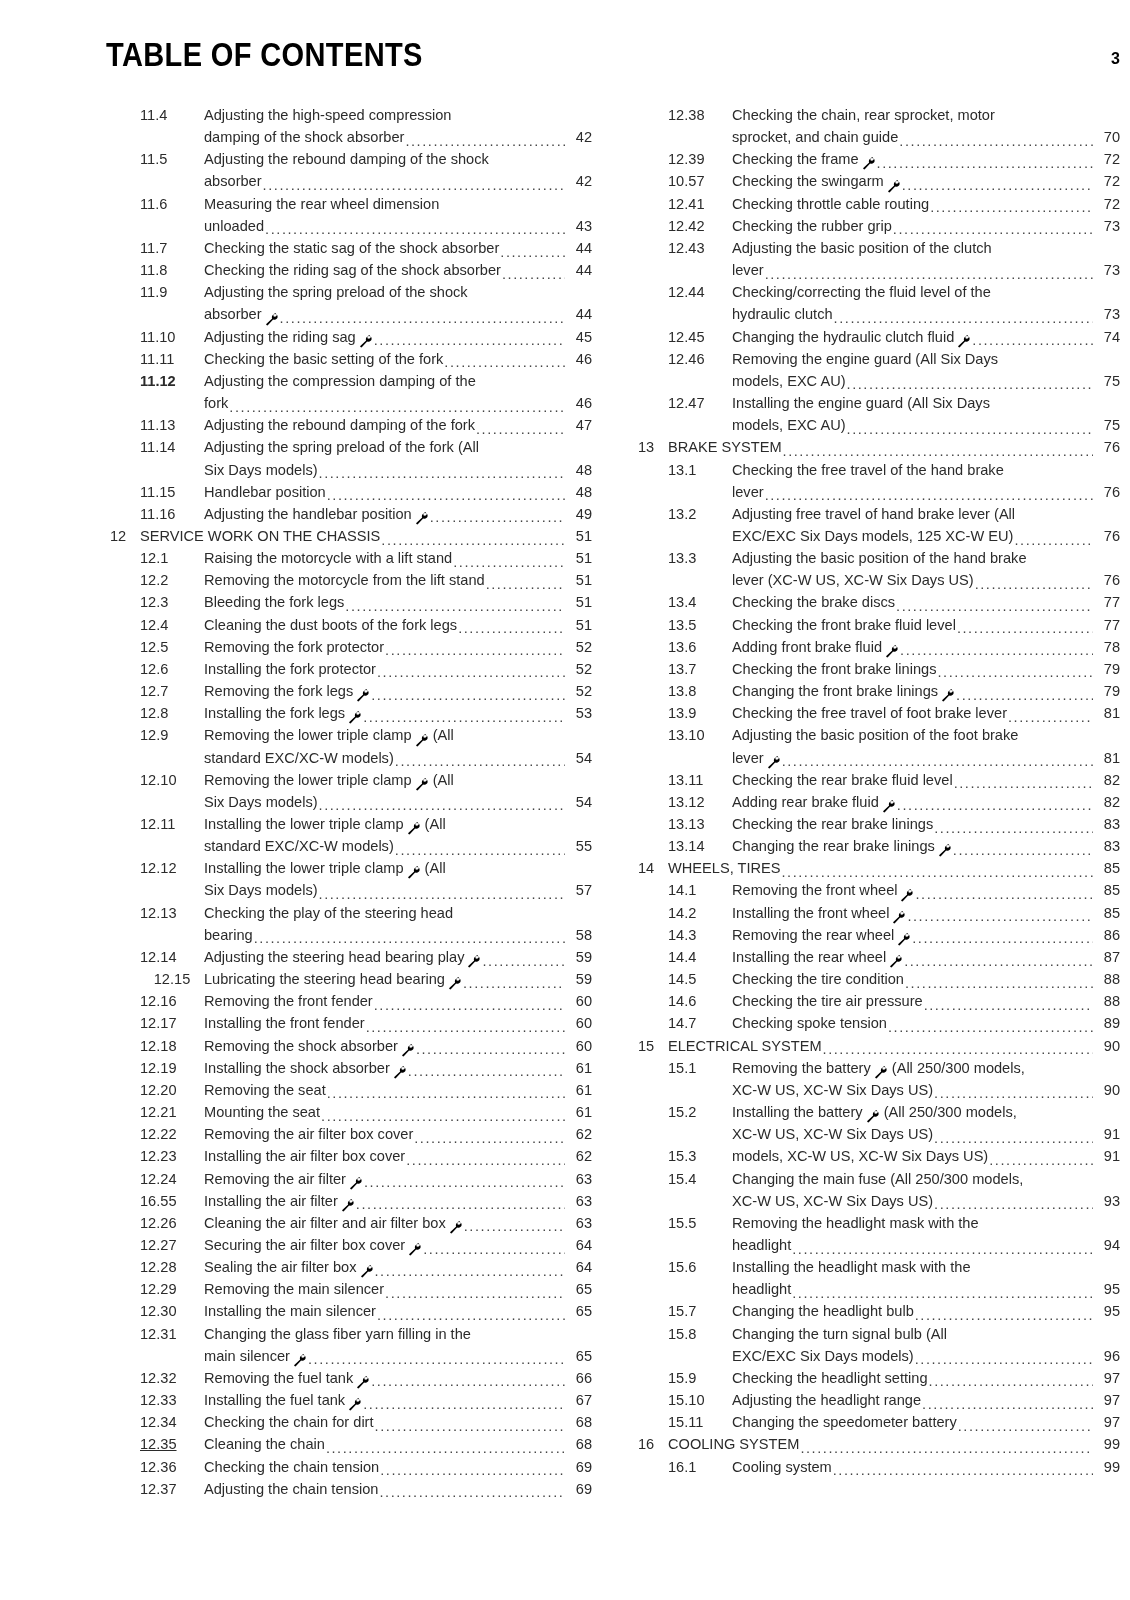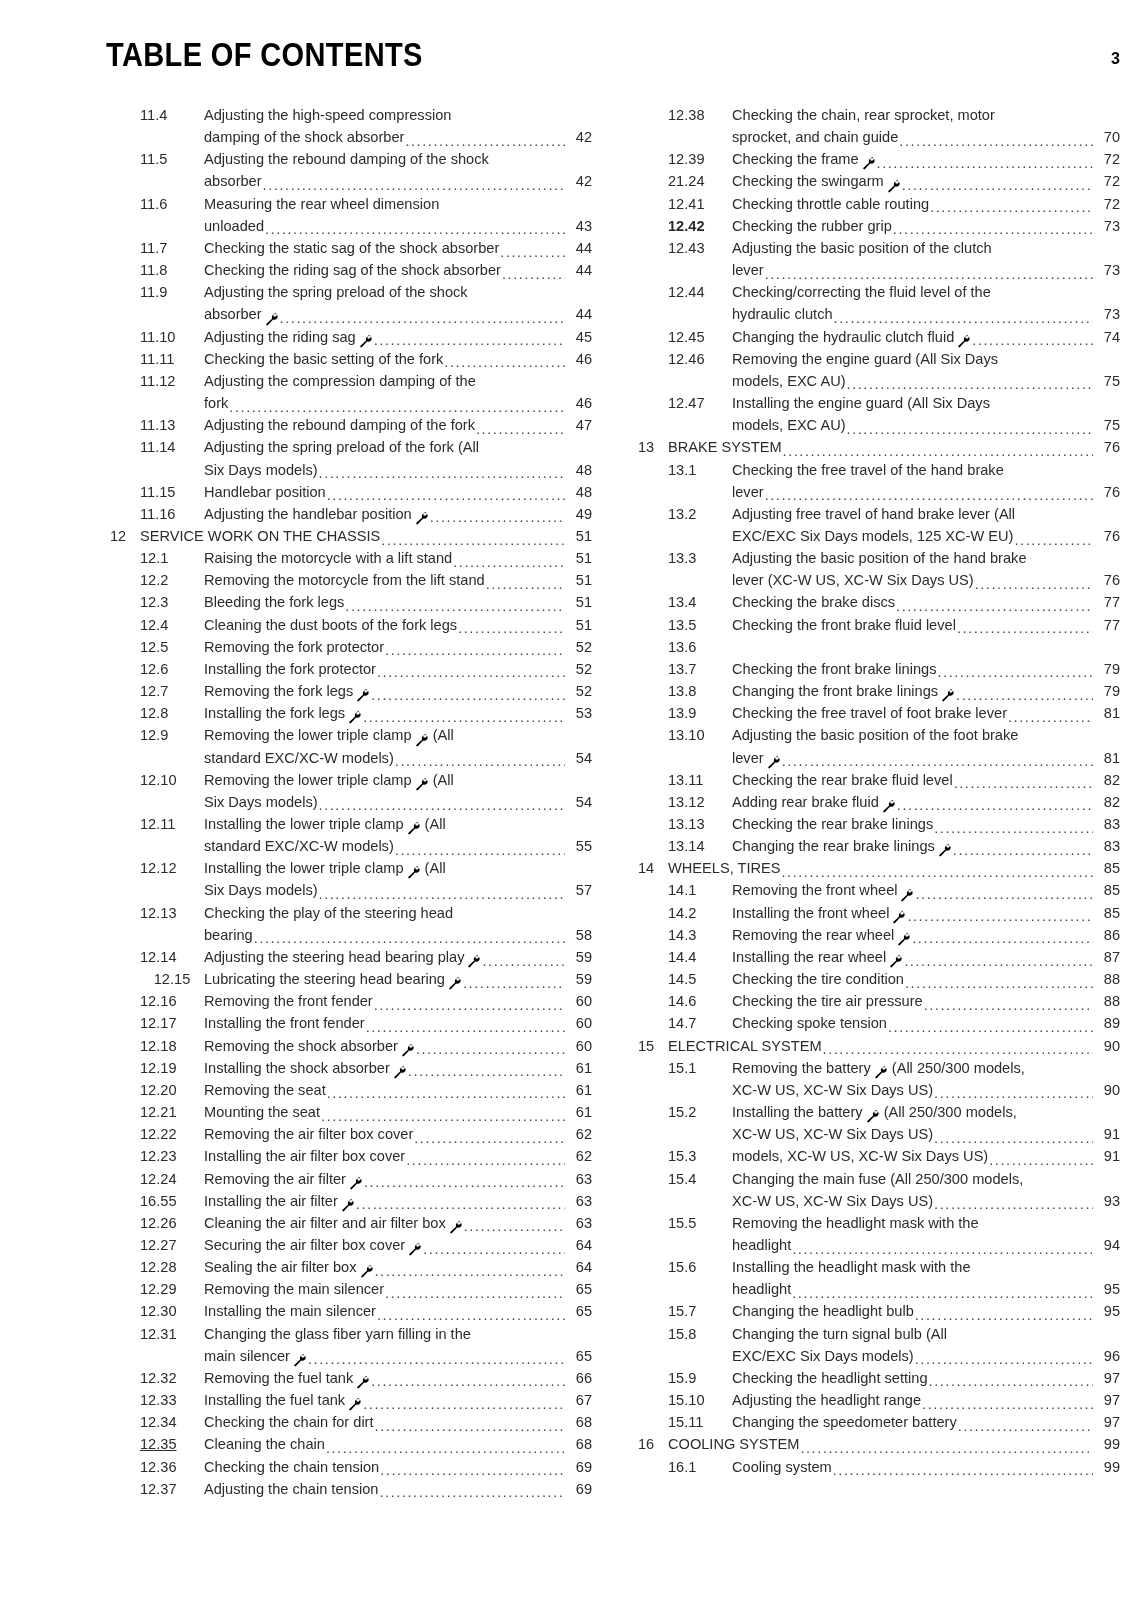--- a/index.html
+++ b/index.html
@@ -280,21 +280,21 @@
           <div class="entry">
             <div class="line">
               <span class="txt">Checking the basic setting of the fork</span>
               <span class="leader"></span>
               <span class="pg">46</span>
             </div>
           </div>
         </div>
         <div class="toc-row">
           <span class="num-blank"></span>
-          <span class="num-sub" style="margin-left: 0px;">11.12</span>
+          <span class="num-sub" style="margin-left: 0px; font-weight: bold;">11.12</span>
           <div class="entry">
             <div class="line noleader nopage">
               <span class="txt">Adjusting the compression damping of the</span>
               <span class="leader"></span>
               <span class="pg"></span>
             </div>
             <div class="line">
               <span class="txt">fork</span>
               <span class="leader"></span>
               <span class="pg">46</span>
@@ -925,21 +925,21 @@
                   <path fill="#000" d="M14.4 1.9c-1.5-1-3.5-.8-4.8.5-1.2 1.2-1.5 3-.8 4.4L1.9 13.1c-.5.5-.5 1.3 0 1.8.5.5 1.3.5 1.8 0l6.3-6.9c1.4.7 3.2.4 4.4-.8 1.3-1.3 1.5-3.3.5-4.8l-2.3 2.3-1.9-.4-.4-1.9 2.1-2.5z"></path>
                 </svg>
               </span>
               <span class="leader"></span>
               <span class="pg">72</span>
             </div>
           </div>
         </div>
         <div class="toc-row">
           <span class="num-blank"></span>
-          <span class="num-sub" style="margin-left: 0px;">21.24</span>
+          <span class="num-sub" style="margin-left: 0px;">10.57</span>
           <div class="entry">
             <div class="line">
               <span class="txt">Checking the swingarm</span>
               <span class="wrench">
                 <svg viewBox="0 0 16 16" aria-hidden="true">
                   <path fill="#000" d="M14.4 1.9c-1.5-1-3.5-.8-4.8.5-1.2 1.2-1.5 3-.8 4.4L1.9 13.1c-.5.5-.5 1.3 0 1.8.5.5 1.3.5 1.8 0l6.3-6.9c1.4.7 3.2.4 4.4-.8 1.3-1.3 1.5-3.3.5-4.8l-2.3 2.3-1.9-.4-.4-1.9 2.1-2.5z"></path>
                 </svg>
               </span>
               <span class="leader"></span>
               <span class="pg">72</span>
@@ -952,21 +952,21 @@
           <div class="entry">
             <div class="line">
               <span class="txt">Checking throttle cable routing</span>
               <span class="leader"></span>
               <span class="pg">72</span>
             </div>
           </div>
         </div>
         <div class="toc-row">
           <span class="num-blank"></span>
-          <span class="num-sub" style="margin-left: 0px; font-weight: bold;">12.42</span>
+          <span class="num-sub" style="margin-left: 0px;">12.42</span>
           <div class="entry">
             <div class="line">
               <span class="txt">Checking the rubber grip</span>
               <span class="leader"></span>
               <span class="pg">73</span>
             </div>
           </div>
         </div>
         <div class="toc-row">
           <span class="num-blank"></span>
@@ -1124,20 +1124,32 @@
             <div class="line">
               <span class="txt">Checking the front brake fluid level</span>
               <span class="leader"></span>
               <span class="pg">77</span>
             </div>
           </div>
         </div>
         <div class="toc-row">
           <span class="num-blank"></span>
           <span class="num-sub" style="margin-left: 0px;">13.6</span>
+          <div class="entry">
+            <div class="line">
+              <span class="txt">Adding front brake fluid</span>
+              <span class="wrench">
+                <svg viewBox="0 0 16 16" aria-hidden="true">
+                  <path fill="#000" d="M14.4 1.9c-1.5-1-3.5-.8-4.8.5-1.2 1.2-1.5 3-.8 4.4L1.9 13.1c-.5.5-.5 1.3 0 1.8.5.5 1.3.5 1.8 0l6.3-6.9c1.4.7 3.2.4 4.4-.8 1.3-1.3 1.5-3.3.5-4.8l-2.3 2.3-1.9-.4-.4-1.9 2.1-2.5z"></path>
+                </svg>
+              </span>
+              <span class="leader"></span>
+              <span class="pg">78</span>
+            </div>
+          </div>
         </div>
         <div class="toc-row">
           <span class="num-blank"></span>
           <span class="num-sub" style="margin-left: 0px;">13.7</span>
           <div class="entry">
             <div class="line">
               <span class="txt">Checking the front brake linings</span>
               <span class="leader"></span>
               <span class="pg">79</span>
             </div>

